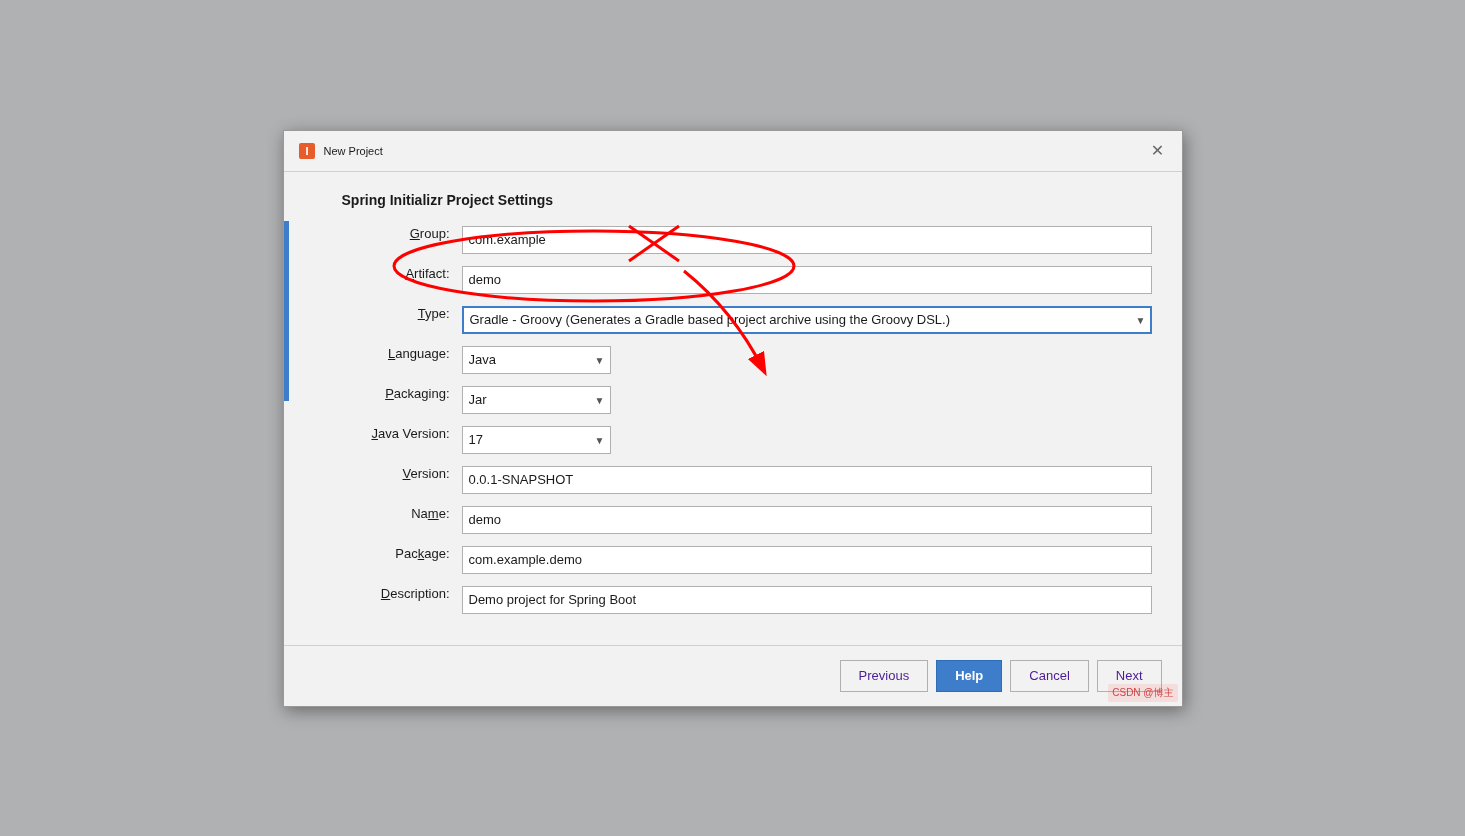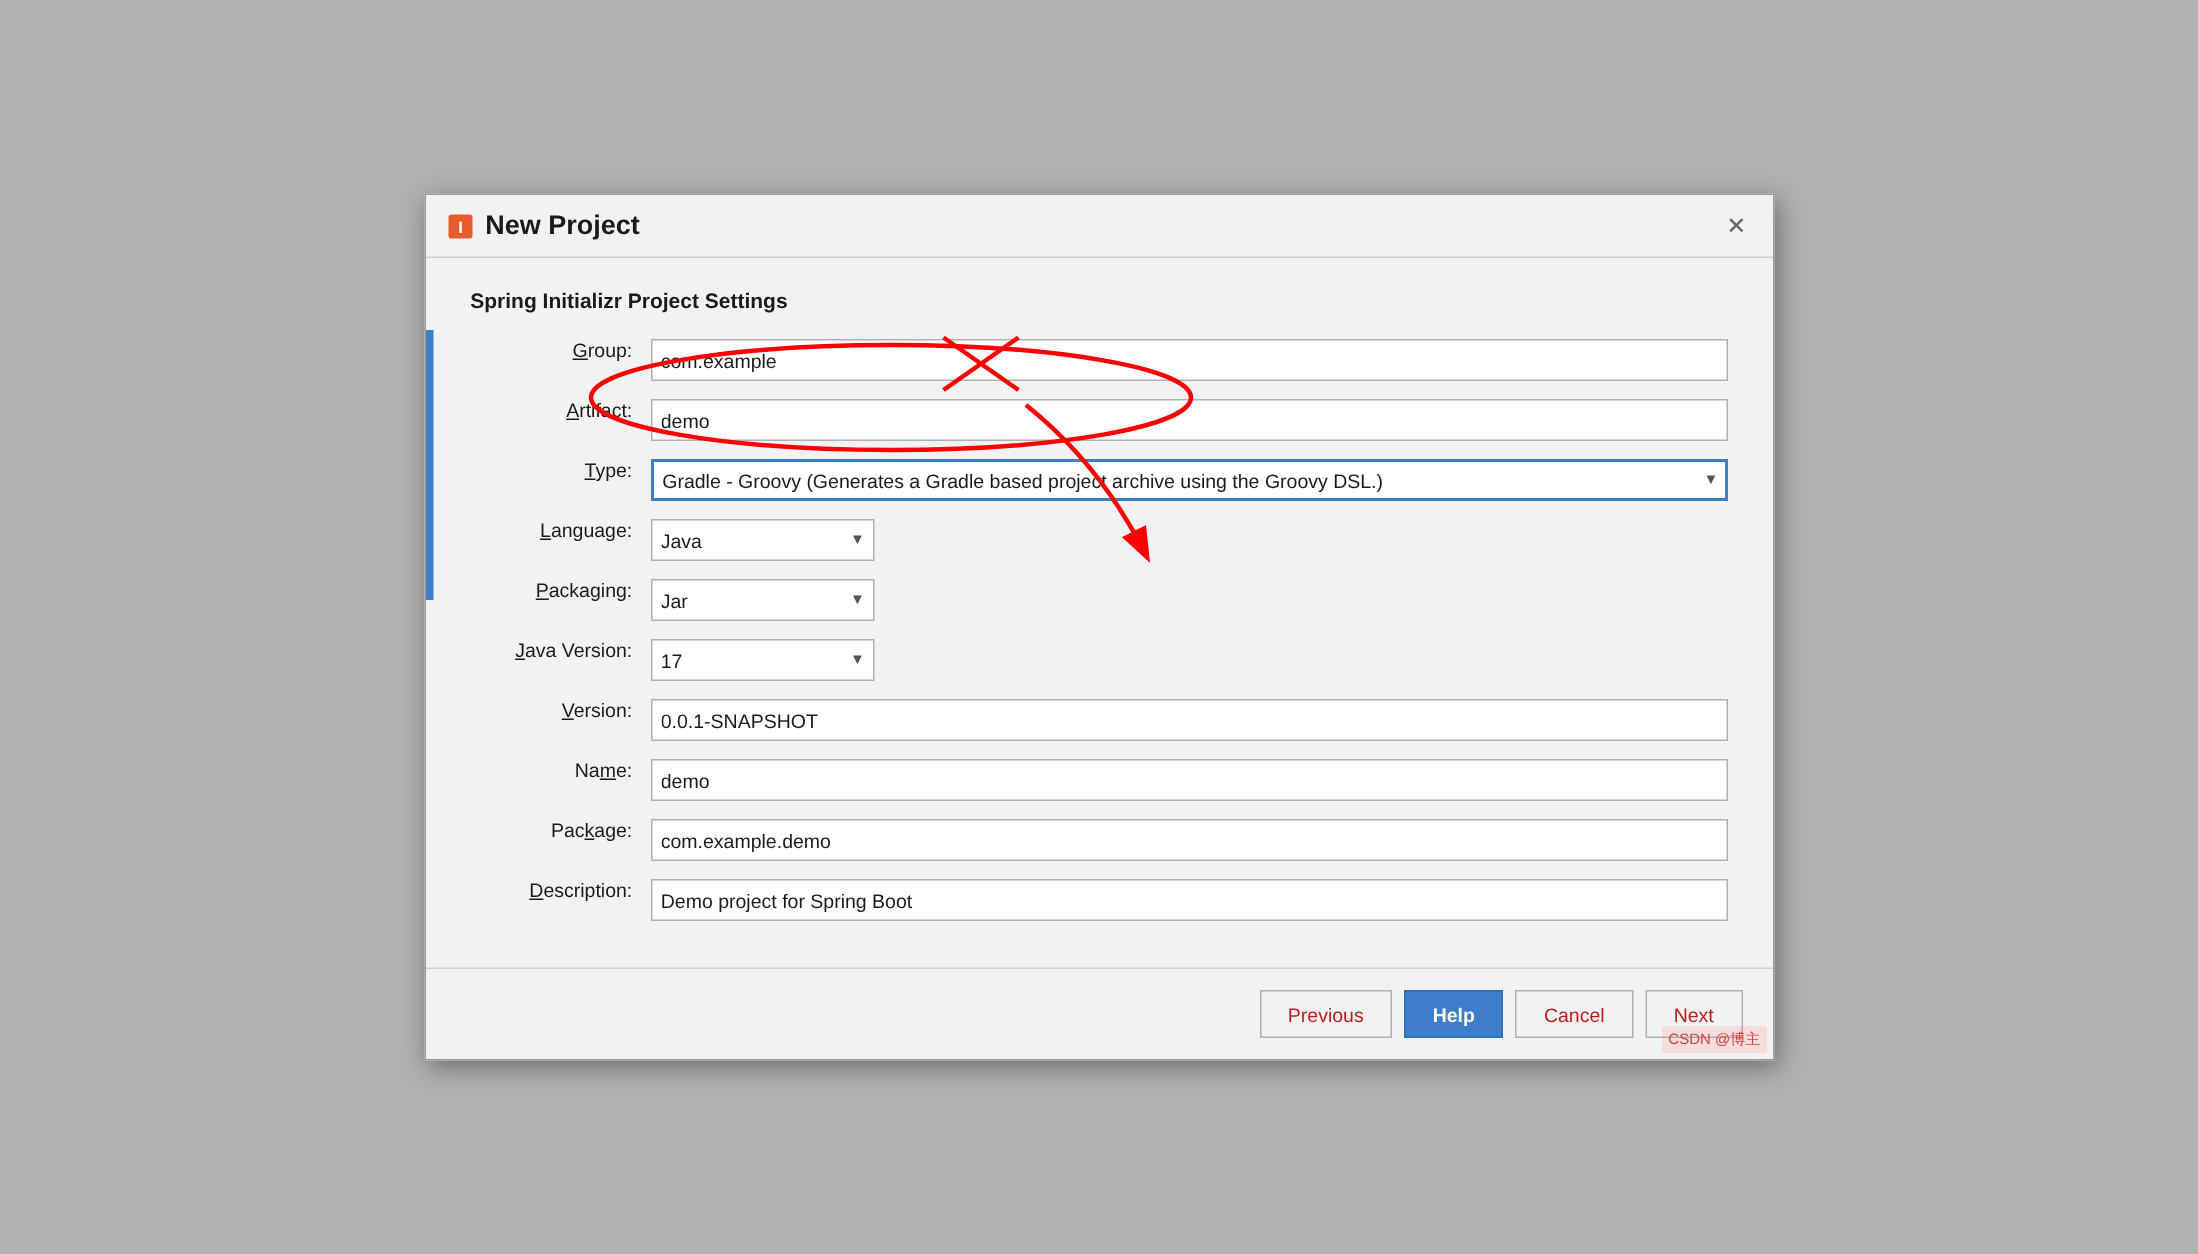--- a/index.html
+++ b/index.html
@@ -44,38 +44,39 @@
 
     .title-icon {
       width: 18px;
       height: 18px;
       display: flex;
       align-items: center;
       justify-content: center;
     }
 
     .title-text {
-      font-size: 18px;
-      font-weight: 700;
+      font-size: 11px;
+      font-weight: 400;
       color: #1a1a1a;
     }
 
     .close-btn {
       width: 20px;
       height: 20px;
       display: flex;
       align-items: center;
       justify-content: center;
       cursor: pointer;
       font-size: 16px;
       color: #666;
     }
 
     .dialog-body {
       padding: 20px 30px 80px 30px;
+      margin-left: 28px;
     }
 
     .section-title {
       font-size: 14px;
       font-weight: 700;
       color: #1a1a1a;
       margin-bottom: 18px;
     }
 
     .form-row {
@@ -181,21 +182,21 @@
       gap: 8px;
     }
 
     .btn {
       height: 32px;
       padding: 0 18px;
       font-size: 13px;
       cursor: pointer;
       border: 1px solid #b0b0b0;
       background: #f2f2f2;
-      color: #b91c1c;
+      color: #4c1d95;
     }
 
     .btn-primary {
       background: #3d7dca;
       color: #ffffff;
       border: 1px solid #2d6db8;
       font-weight: 600;
     }
 
     

